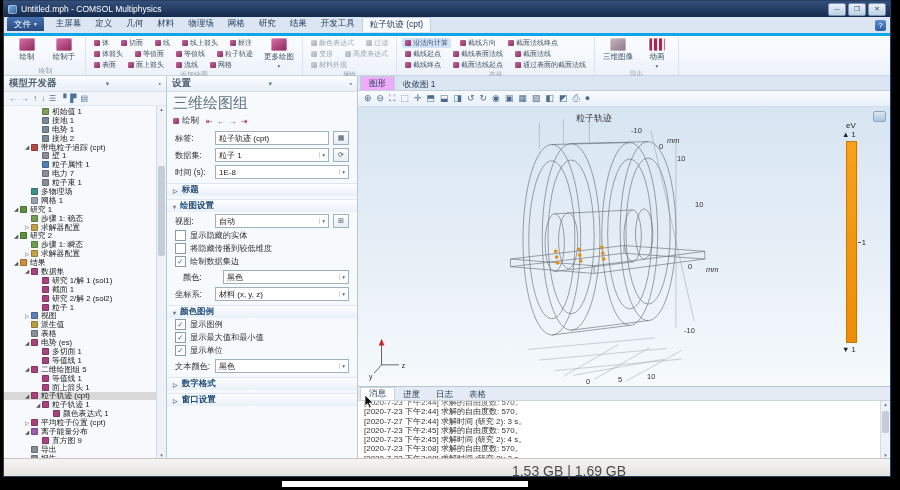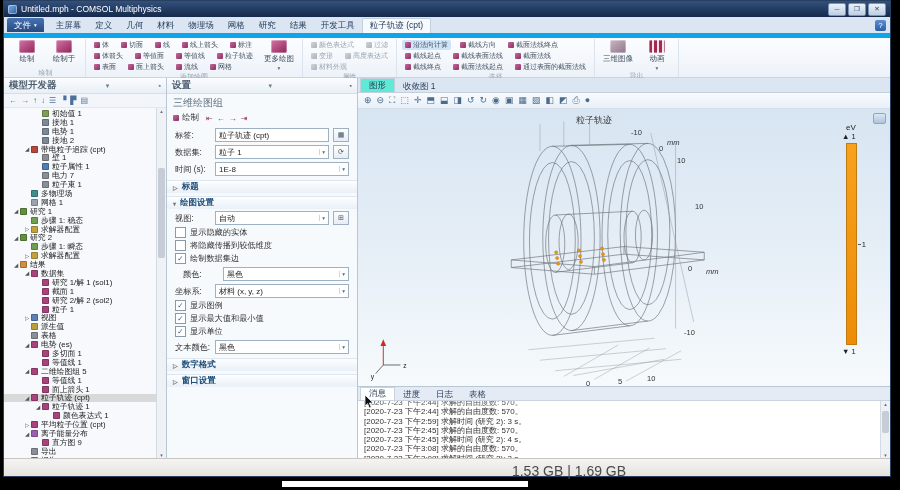--- a/index.html
+++ b/index.html
@@ -9,22 +9,22 @@
        border:1px solid #27405f;box-sizing:border-box;display:flex;flex-direction:column}
   
   .titlebar{height:16px;flex:none;background:linear-gradient(#33507c,#152a4c);display:flex;
             align-items:center;color:#fff;font-size:8.5px;padding:0 4px;gap:4px}
   .appicon{width:9px;height:9px;border-radius:2px;background:linear-gradient(135deg,#7fb2e8,#2b5e9e);
            box-shadow:inset 0 0 0 1px rgba(255,255,255,.4);flex:none}
   .winbtns{margin-left:auto;display:flex;gap:2px}
   .winbtn{width:16px;height:11px;border:1px solid #7b93b5;border-radius:2px;color:#243b5c;
           background:linear-gradient(#eaf1f8,#bed0e4);font-size:6.5px;line-height:10px;text-align:center}
   
-  .tabrow{height:16px;flex:none;background:#dce6f2;display:flex;align-items:center;
-          padding-left:3px;border-bottom:5px solid #0ea5e9;position:relative}
+  .tabrow{height:16px;flex:none;background:#dce6f2;display:flex;align-items:flex-start;
+          padding-left:3px;border-bottom:3px solid #0ea5e9;position:relative}
   .filebtn{background:linear-gradient(#4673b5,#27497e);color:#fff;font-size:8.5px;height:14px;
            line-height:14px;padding:0 7px;border-radius:2px 2px 0 0;margin-right:5px;display:flex;gap:3px}
   .rtab{font-size:8.5px;color:#22395b;padding:0 7px;height:13px;line-height:13px;white-space:nowrap}
   .rtab.active{background:#f7fafd;border:1px solid #c3cfdd;border-bottom:none;border-radius:2px 2px 0 0;height:14px}
   .helpbtn{position:absolute;right:4px;top:3px;width:11px;height:11px;background:linear-gradient(#5b8fd4,#2d5ea6);
            color:#fff;font-size:8px;text-align:center;line-height:11px;border-radius:2px}
   
   .ribbon{height:38px;flex:none;background:linear-gradient(#fcfdff,#edf2f9);border-bottom:1px solid #c8d4e2;
           display:flex;align-items:stretch;padding:1px 2px 0}
   .rgroup{display:flex;flex-direction:column;border-right:1px solid #dbe3ee;padding:1px 5px 0}
@@ -57,21 +57,21 @@
   .tpad{flex:none;height:1px}
   .tarrow{width:8px;flex:none;font-size:5.5px;color:#555;text-align:center}
   .ticon{width:7px;height:7px;flex:none;border-radius:1px;margin-right:3px;box-shadow:inset 0 0 0 1px rgba(0,0,0,.22)}
   .tlabel{overflow:hidden}
   .vsb{position:absolute;right:0;top:0;bottom:0;width:9px;background:#eef1f5;border-left:1px solid #d4dae1;
        font-size:5px;color:#667;text-align:center}
   .vsb .thumb{position:absolute;left:1px;right:1px;background:#c6cdd6;border-radius:2px}
   
   .midpanel{width:190px;flex:none;border-right:1px solid #b9c6d4;background:#f7fafc;display:flex;
             flex-direction:column;overflow:hidden}
-  .setsub{font-size:10px;color:#5f6f7f;padding:2px 6px 0}
+  .setsub{font-size:15px;color:#5f6f7f;padding:2px 6px 0}
   .ptb{display:flex;align-items:center;gap:3px;padding:2px 6px;font-size:8.5px;color:#333}
   .navarrow{color:#a12d55;font-size:8px}
   .frow{display:flex;align-items:center;gap:4px;padding:2px 8px 1px;font-size:8.2px;color:#333}
   .flabel{flex:none;min-width:36px}
   .input,.select{flex:1;height:12px;background:#fff;border:1px solid #9fb0c0;font-size:8px;display:flex;
                  align-items:center;padding:0 3px;color:#222;min-width:0;white-space:nowrap;overflow:hidden}
   .select .caret{margin-left:auto;border-left:1px solid #cdd7e0;padding-left:2px;flex:none}
   .minibtn{width:14px;height:12px;flex:none;border:1px solid #9fb0c0;background:linear-gradient(#fdfefe,#e7edf4);
            font-size:7px;display:flex;align-items:center;justify-content:center;color:#456}
   .sech{height:12px;display:flex;align-items:center;gap:4px;padding:0 6px;font-size:8.5px;font-weight:bold;
@@ -79,21 +79,21 @@
   .seca{font-size:6px;color:#777}
   .cbrow{display:flex;align-items:center;gap:4px;padding:1px 8px;font-size:8.2px;color:#333}
   .cb{width:9px;height:9px;flex:none;border:1px solid #8a9aab;background:#fff;font-size:7.5px;
       line-height:9px;text-align:center;color:#2f5fa0}
   .indent1{padding-left:16px}
   
   .rightpanel{flex:1;display:flex;flex-direction:column;min-width:0}
   .gtabs{height:14px;flex:none;background:#dce6f2;display:flex;align-items:flex-end;padding-left:2px;
          border-bottom:1px solid #c3cfdd}
   .gtab{font-size:8.5px;padding:0 8px;height:12px;line-height:12px;color:#2a3f5a;white-space:nowrap}
-  .gtab.active{background:#5eead4;border:1px solid #c3cfdd;border-bottom:none;height:13px}
+  .gtab.active{background:#f0abfc;border:1px solid #c3cfdd;border-bottom:none;height:13px}
   .gtb{height:15px;flex:none;display:flex;align-items:center;gap:5px;padding:0 6px;
        background:linear-gradient(#f8fbfe,#e9f0f8);border-bottom:1px solid #d4dde8}
   .gicon{font-size:9px;color:#4a6b8c;line-height:13px}
   .canvas{flex:1;position:relative;background:linear-gradient(#d7e5f2 0%,#e7eff7 55%,#f6fafc 100%);overflow:hidden}
   .ctitle{position:absolute;top:5px;left:0;right:60px;text-align:center;font-size:9px;color:#3a3a3a}
   .scene{position:absolute;left:0;top:0;width:100%;height:100%}
   .tick{position:absolute;font-size:7.5px;color:#333;white-space:nowrap}
   .legend{position:absolute;left:472px;top:14px;width:56px;font-size:8px;color:#222}
   .lunit{display:block;margin-left:16px;}
   .lmark{display:block;margin-left:12px;font-size:7.5px}
@@ -732,20 +732,24 @@
         </span>
       </div>
       <div class="frow">
         <span class="flabel">坐标系:</span>
         <span class="select">
           <span>材料  (x, y, z)</span>
           <span class="caret">▾</span>
         </span>
       </div>
 
+      <div class="sech">
+        <span class="seca">▾</span>
+        <span>颜色图例</span>
+      </div>
       <div>
 
           <div class="cbrow">
             <span class="cb">✓</span>
             <span>显示图例</span>
           </div>
 
           <div class="cbrow">
             <span class="cb">✓</span>
             <span>显示最大值和最小值</span>
@@ -887,21 +891,21 @@
           <span class="mtab active">消息</span>
           <span class="mtab">进度</span>
           <span class="mtab">日志</span>
           <span class="mtab">表格</span>
         </div>
         <div class="mbody">
           <div class="mline clip">[2020-7-23 下午2:44] 求解的自由度数: 570。</div>
           <div>
 
           <div class="mline">[2020-7-23 下午2:44] 求解的自由度数: 570。</div>
-              <div class="mline">[2020-7-23 下午2:59] 求解时间 (研究 2): 3 s。</div>
+              <div class="mline">[2020-7-27 下午2:44] 求解时间 (研究 2): 3 s。</div>
               <div class="mline">[2020-7-23 下午2:45] 求解的自由度数: 570。</div>
               <div class="mline">[2020-7-23 下午2:45] 求解时间 (研究 2): 4 s。</div>
               <div class="mline">[2020-7-23 下午3:08] 求解的自由度数: 570。</div>
               <div class="mline">[2020-7-23 下午3:08] 求解时间 (研究 2): 3 s。</div>
             </div>
         </div>
         <div class="msb">
           <span>▴</span>
           <div class="thumb" style="position:absolute;left:1px;right:1px;top:10px;height:22px;background:#c6cdd6;border-radius:2px"></div>
           <span style="position:absolute;bottom:0;left:0;right:0">▾</span>

